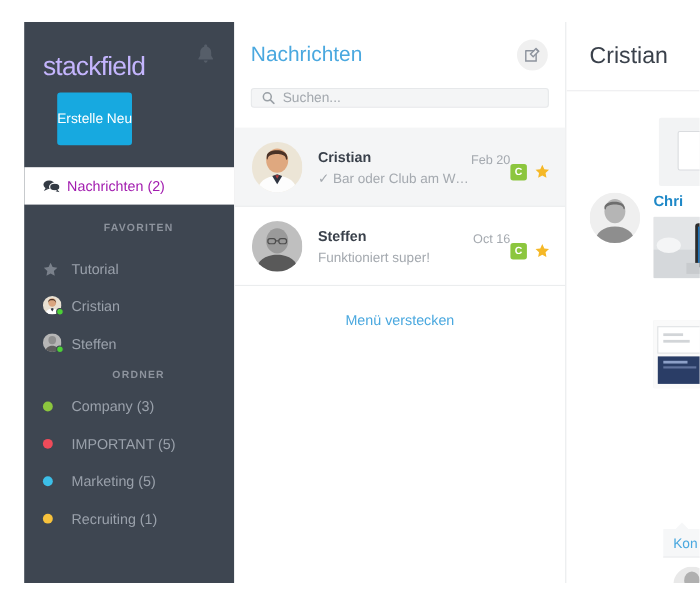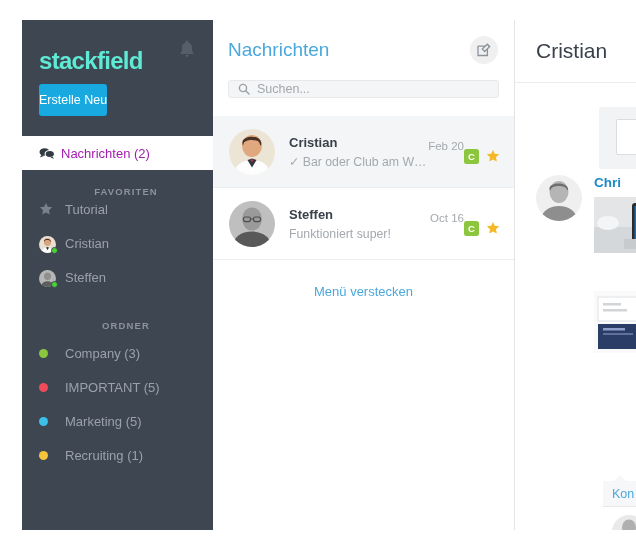--- a/index.html
+++ b/index.html
@@ -20,30 +20,30 @@
     width:191px; height:510px;
     background:#3e4651;
     overflow:hidden;
   }
   .brand-row {
     height:58px;
     display:flex; align-items:center; justify-content:space-between;
     padding:0 18px 0 17px;
   }
   .brand {
-    color:#5eead4; font-size:24px; font-weight:bold;
+    color:#c4b5fd; font-size:24px; font-weight:normal;
     letter-spacing:-0.7px;
     margin-top:24px;
   }
   .bell-icon { width:16px; height:18px; display:block; opacity:.85; }
 
   .create-btn {
     display:block;
-    margin:6px 17px 0 17px;
-    height:32px; line-height:32px;
+    margin:6px 17px 0 30px;
+    height:48px; line-height:32px;
     background:#17a9e0; color:#ffffff;
     font-size:12.5px; text-align:center;
     border:none; border-radius:3px;
     cursor:pointer; font-family:inherit;
   }
 
   .nav-top { margin-top:20px; }
   .nav-item {
     height:34px; display:flex; align-items:center;
     padding-left:17px; cursor:pointer;
@@ -53,21 +53,21 @@
   .nav-item.active {
     background:#ffffff; color:#a21caf;
   }
 
   .section-title {
     color:#8d939d; font-size:9.5px; letter-spacing:1.1px;
     padding:16px 0 5px 17px; font-weight:bold;text-align:center;
   }
 
   .fav-item {
-    height:34px; display:flex; align-items:flex-start;
+    height:34px; display:flex; align-items:flex-end;
     padding-left:17px; cursor:pointer;
     color:#9aa1ab; font-size:13px;
   }
   .fav-item .ico { width:26px; display:flex; align-items:center; }
   .star-ico { width:14px; height:14px; display:block; }
 
   .mini-av {
     position:relative; width:17px; height:17px;
   }
   .mini-av .circ {

